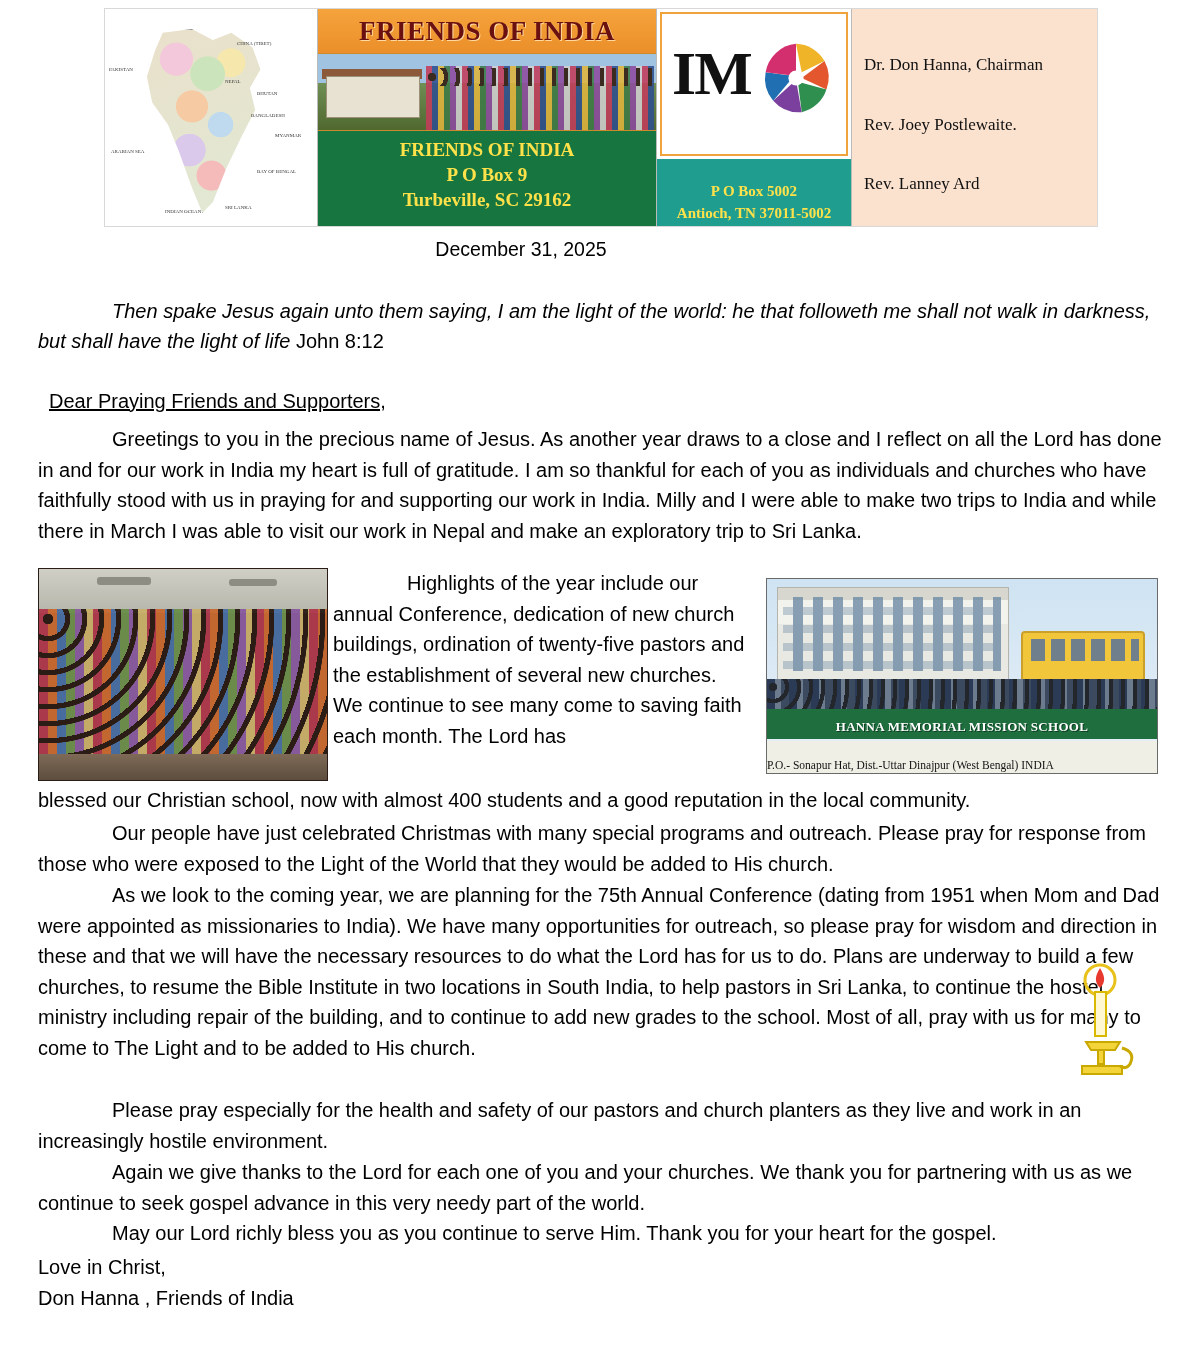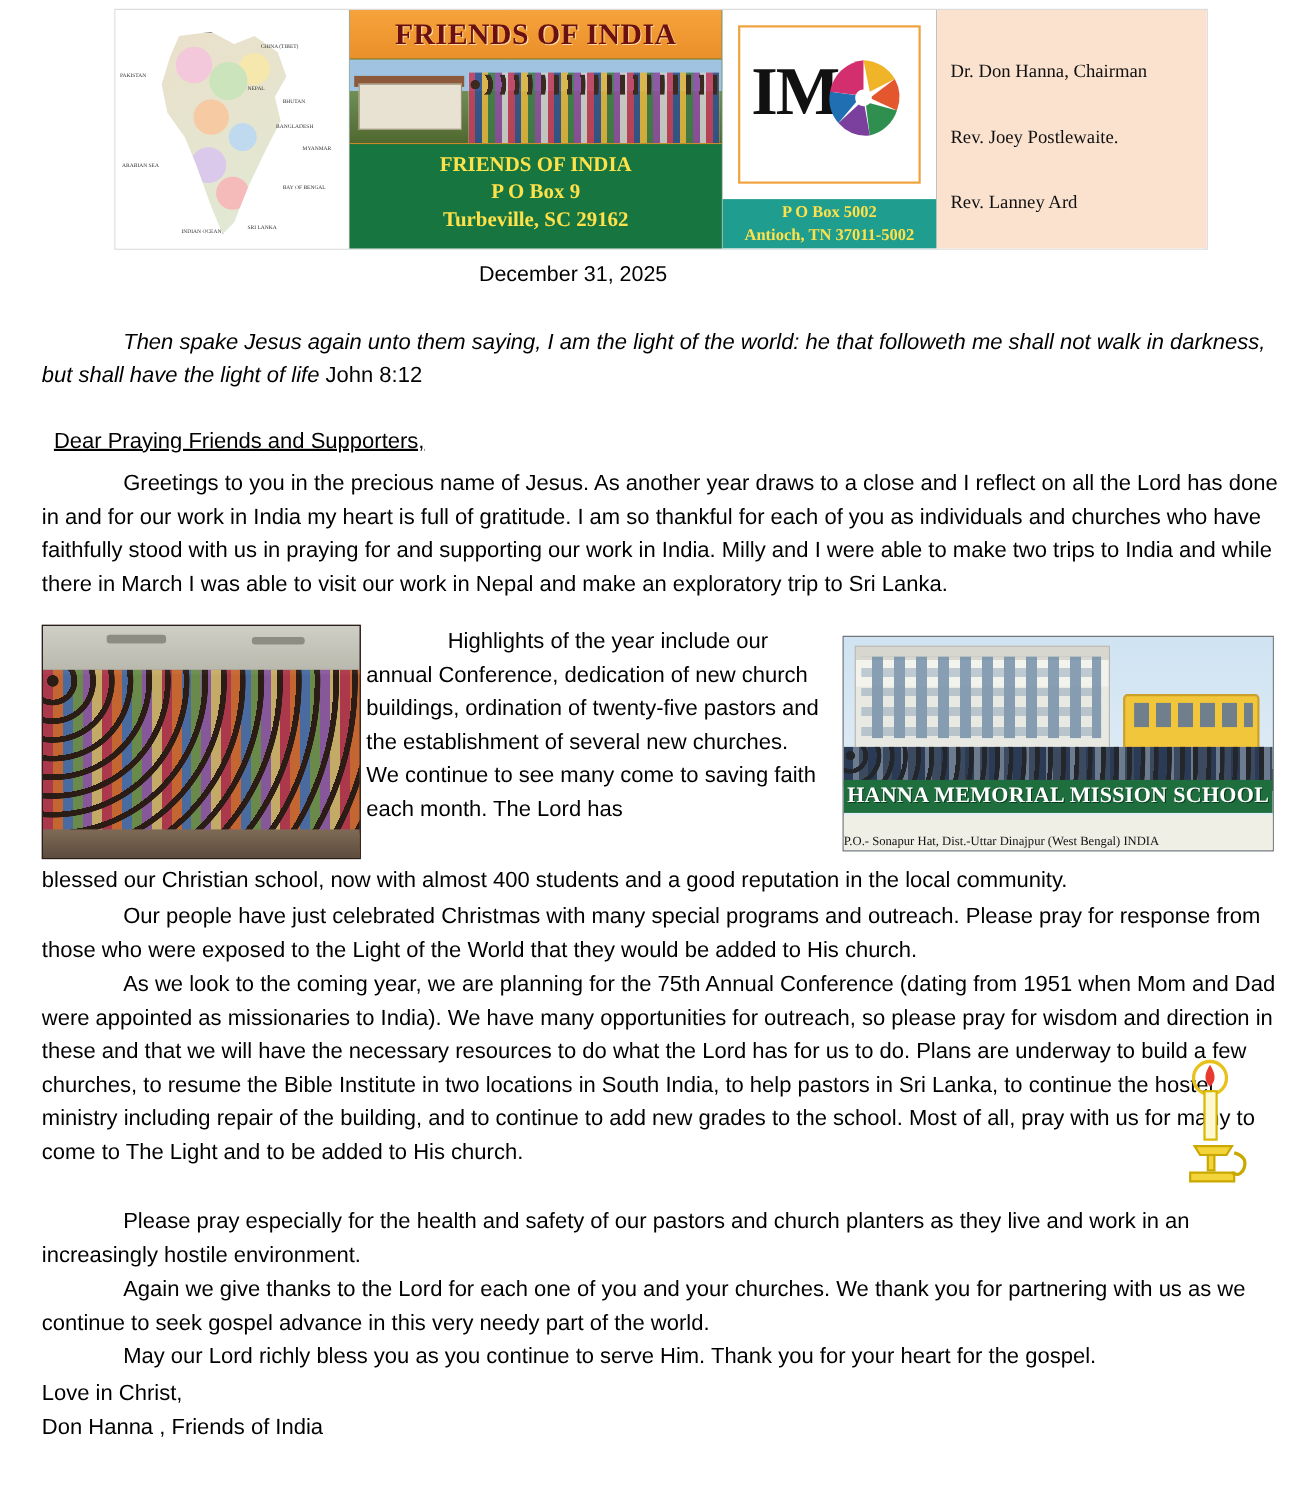--- a/index.html
+++ b/index.html
@@ -170,21 +170,21 @@
     width: 194px;
     display: flex;
     flex-direction: column;
     background: #ffffff;
     border-right: 1px solid #bbb;
   }
   .im-logo-box {
     height: 140px;
     background: #ffffff;
     border: 2px solid #f0a23c;
-    margin: 14px;
+    margin: 3px;
     position: relative;
     overflow: hidden;
   }
   .im-letters {
     position: absolute;
     left: 10px;
     top: 28px;
     font-family: "Liberation Serif", serif;
     font-weight: bold;
     font-size: 62px;
@@ -196,21 +196,21 @@
     position: absolute;
     right: 12px;
     top: 26px;
     width: 76px;
     height: 76px;
   }
   .im-bottom {
     flex: 1;
     background: #1f9d8f;
     text-align: center;
-    padding-top: 2px;
+    padding-top: 22px;
   }
   .im-bottom div {
     font-family: "Liberation Serif", serif;
     font-size: 15px;
     color: #ffe24a;
     font-weight: bold;
     line-height: 1.45;
   }
 
   
@@ -348,21 +348,21 @@
   }
   .pr-band {
     position: absolute; left: 0; bottom: 34px; width: 100%; height: 30px;
     background: #1f6f3e;
   }
   .pr-band-text {
     position: absolute; left: 0; bottom: 38px; width: 100%;
     text-align: center;
     font-family: "Liberation Serif", serif;
     font-weight: bold;
-    font-size: 20px;
+    font-size: 13px;
     color: #ffffff;
     letter-spacing: 0.3px;
     text-shadow: 1px 1px 0 #0c3a20;
   }
   .pr-sub {
     position: absolute; left: 0; bottom: 2px; width: 100%;
     text-align: left;
     font-family: "Liberation Serif", serif;
     font-size: 11.5px;
     color: #111;

